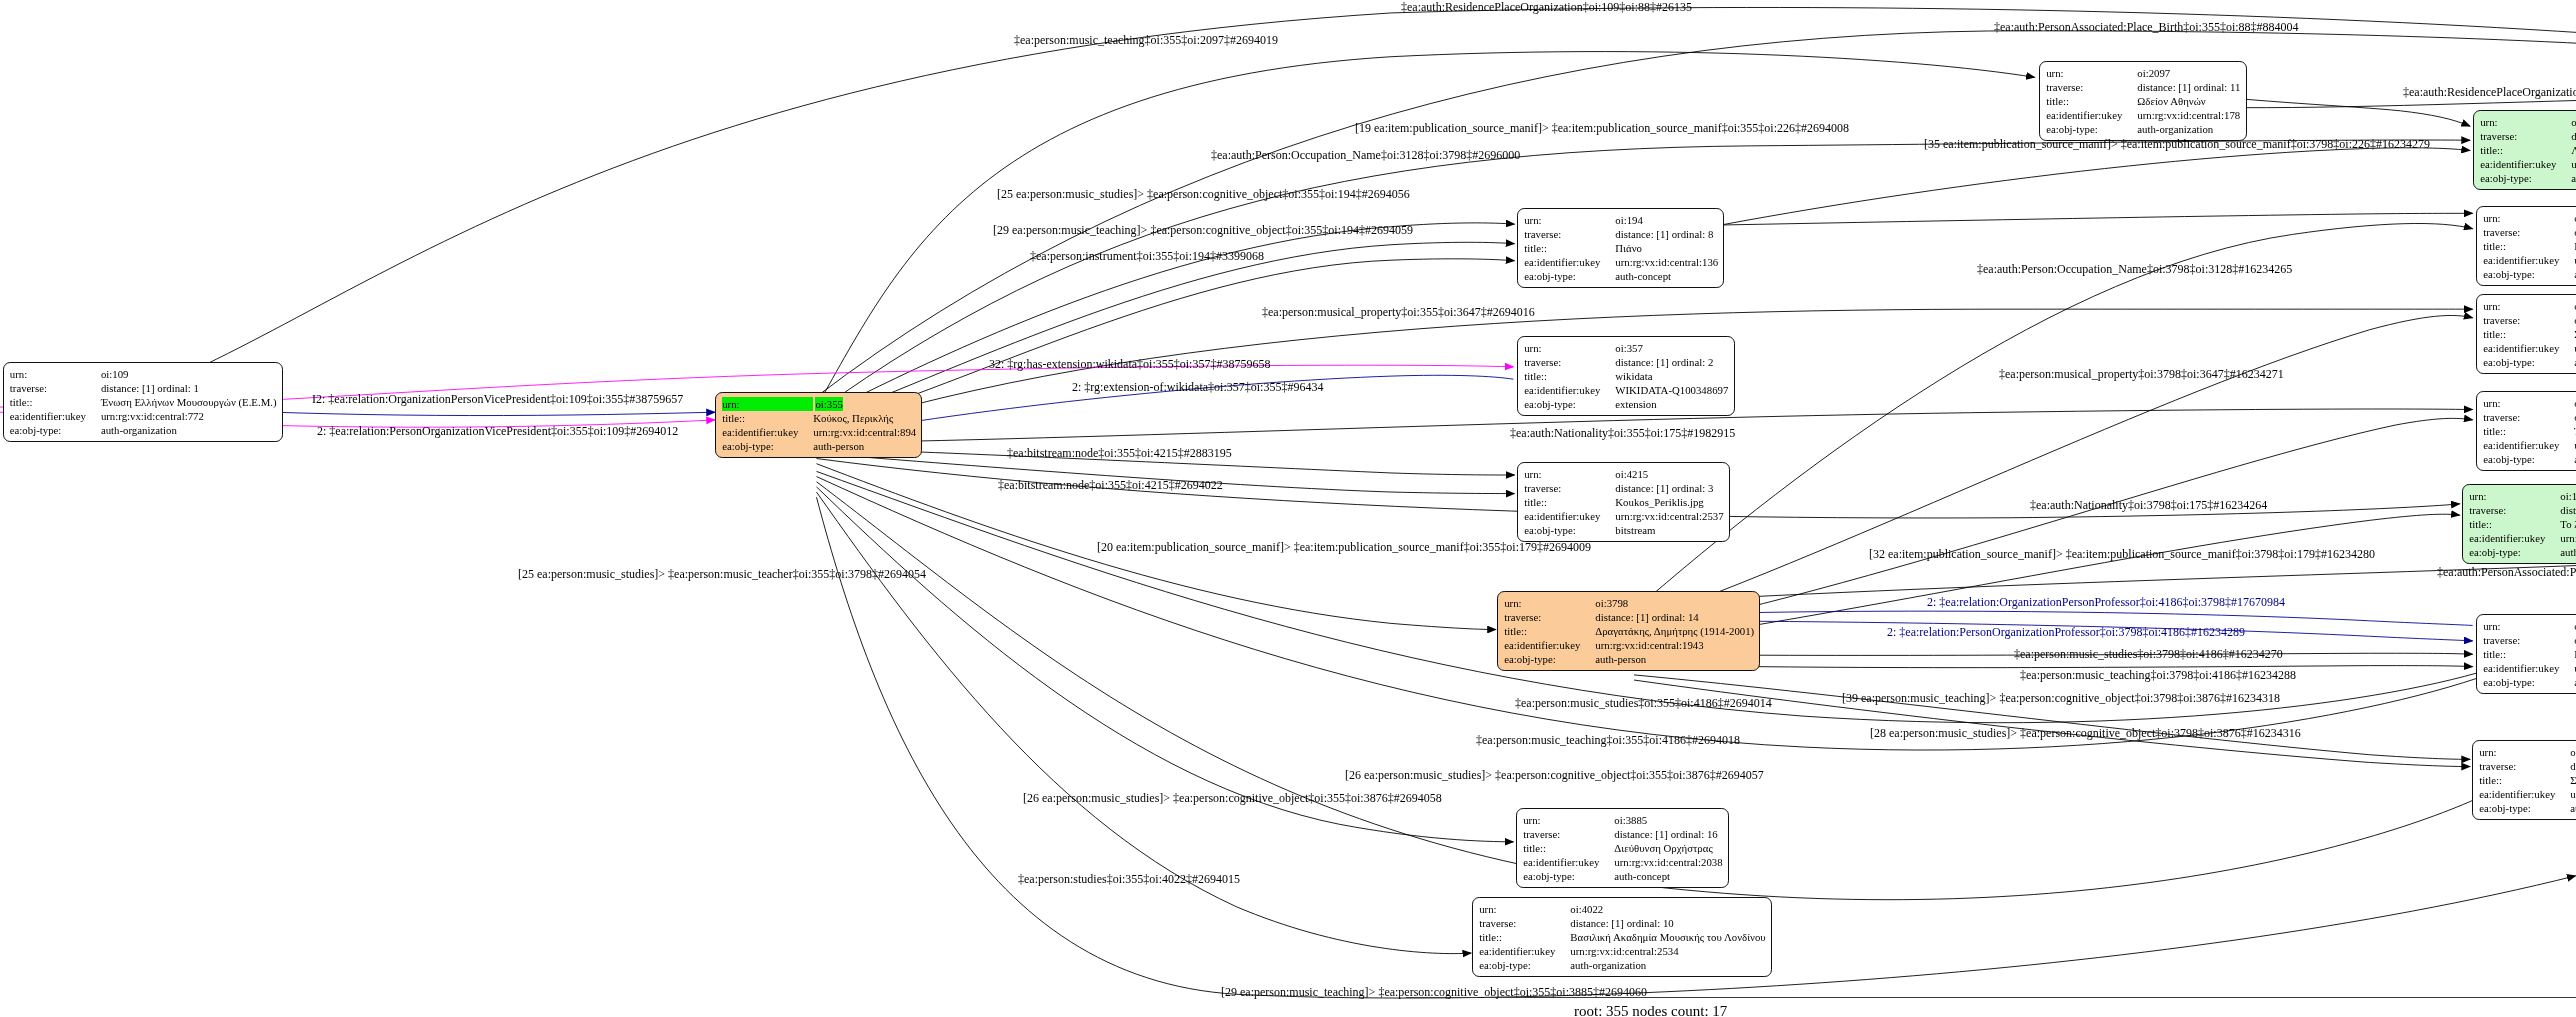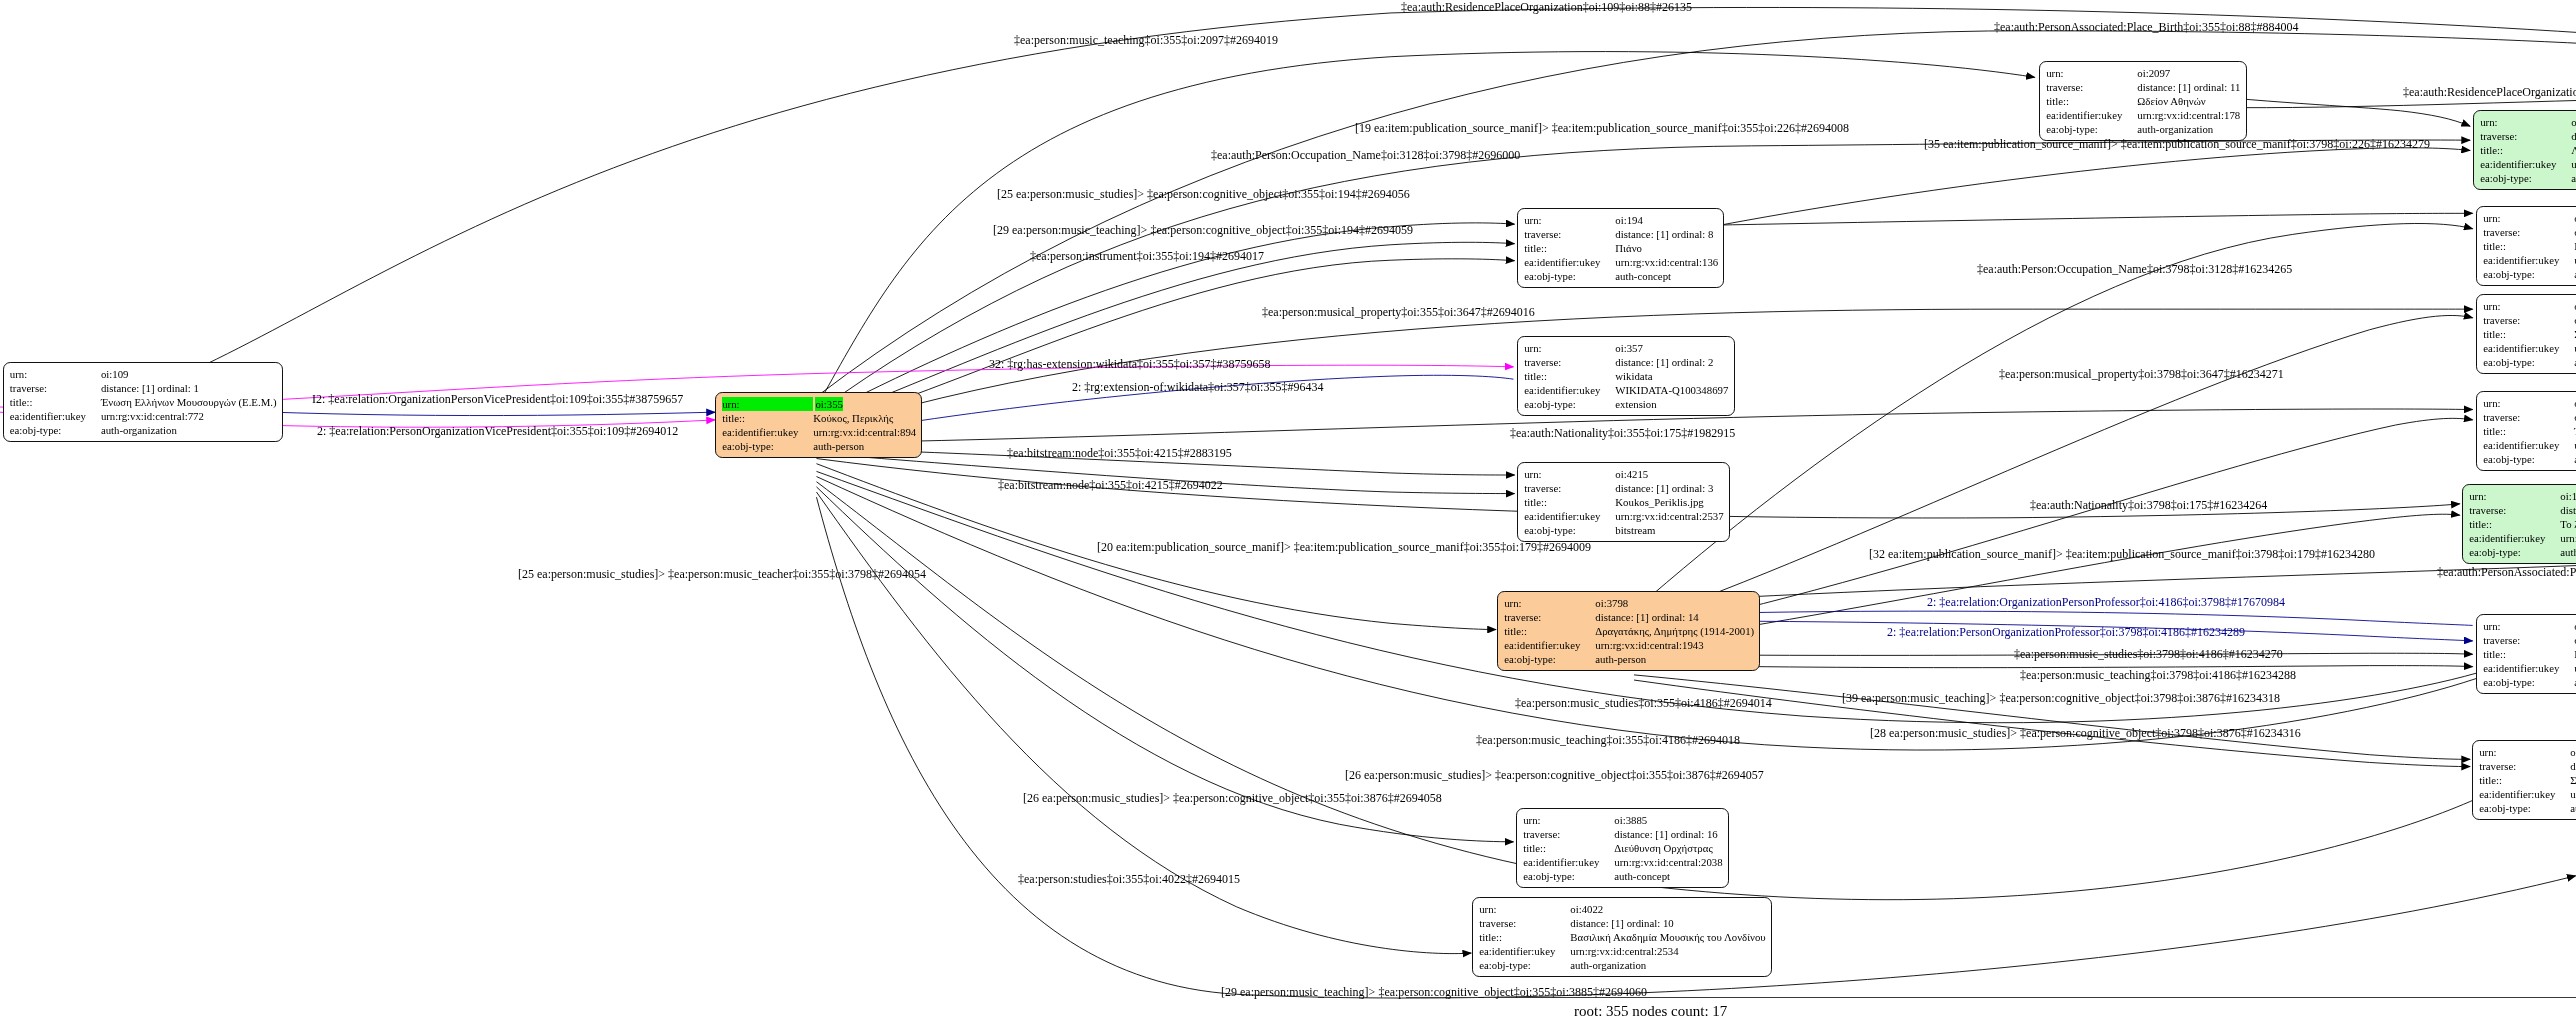--- a/index.html
+++ b/index.html
@@ -499,21 +499,21 @@
       </div>
     </div>
     <div class="elabel" style="left: 1401px; top: 1px; color: rgb(0, 0, 0);">‡ea:auth:ResidencePlaceOrganization‡oi:109‡oi:88‡#26135</div>
     <div class="elabel" style="left: 1994px; top: 20.6px; color: rgb(0, 0, 0);">‡ea:auth:PersonAssociated:Place_Birth‡oi:355‡oi:88‡#884004</div>
     <div class="elabel" style="left: 1014px; top: 34px; color: rgb(0, 0, 0);">‡ea:person:music_teaching‡oi:355‡oi:2097‡#2694019</div>
     <div class="elabel" style="left: 2403px; top: 86px; color: rgb(0, 0, 0);">‡ea:auth:ResidencePlaceOrganization‡oi:2097‡oi:88‡#1348470</div>
     <div class="elabel" style="left: 1355px; top: 122px; color: rgb(0, 0, 0);">[19 ea:item:publication_source_manif]&gt; ‡ea:item:publication_source_manif‡oi:355‡oi:226‡#2694008</div>
     <div class="elabel" style="left: 1924px; top: 127px; color: rgb(0, 0, 0); margin-top: 11px;">[35 ea:item:publication_source_manif]&gt; ‡ea:item:publication_source_manif‡oi:3798‡oi:226‡#16234279</div>
     <div class="elabel" style="left: 997px; top: 188px; color: rgb(0, 0, 0);">[25 ea:person:music_studies]&gt; ‡ea:person:cognitive_object‡oi:355‡oi:194‡#2694056</div>
     <div class="elabel" style="left: 993px; top: 224px; color: rgb(0, 0, 0);">[29 ea:person:music_teaching]&gt; ‡ea:person:cognitive_object‡oi:355‡oi:194‡#2694059</div>
-    <div class="elabel" style="left: 1030px; top: 250px; color: rgb(0, 0, 0);">‡ea:person:instrument‡oi:355‡oi:194‡#2694017</div>
+    <div class="elabel" style="left: 1030px; top: 250px; color: rgb(0, 0, 0);">‡ea:person:instrument‡oi:355‡oi:194‡#3399068</div>
     <div class="elabel" style="left: 1171px; top: 149px; color: rgb(0, 0, 0); margin-left: 40px;">‡ea:auth:Person:Occupation_Name‡oi:3128‡oi:3798‡#2696000</div>
     <div class="elabel" style="left: 1977px; top: 263px; color: rgb(0, 0, 0);">‡ea:auth:Person:Occupation_Name‡oi:3798‡oi:3128‡#16234265</div>
     <div class="elabel" style="left: 1262px; top: 306px; color: rgb(0, 0, 0);">‡ea:person:musical_property‡oi:355‡oi:3647‡#2694016</div>
     <div class="elabel" style="left: 989px; top: 358px; color: rgb(0, 0, 0);">32: ‡rg:has-extension:wikidata‡oi:355‡oi:357‡#38759658</div>
     <div class="elabel" style="left: 1072px; top: 381px; color: rgb(0, 0, 0);">2: ‡rg:extension-of:wikidata‡oi:357‡oi:355‡#96434</div>
     <div class="elabel" style="left: 1999px; top: 368px; color: rgb(0, 0, 0);">‡ea:person:musical_property‡oi:3798‡oi:3647‡#16234271</div>
     <div class="elabel" style="left: 1510px; top: 427px; color: rgb(0, 0, 0);">‡ea:auth:Nationality‡oi:355‡oi:175‡#1982915</div>
     <div class="elabel" style="left: 2030px; top: 499px; color: rgb(0, 0, 0);">‡ea:auth:Nationality‡oi:3798‡oi:175‡#16234264</div>
     <div class="elabel" style="left: 1007px; top: 447px; color: rgb(0, 0, 0);">‡ea:bitstream:node‡oi:355‡oi:4215‡#2883195</div>
     <div class="elabel" style="left: 998px; top: 479px; color: rgb(0, 0, 0);">‡ea:bitstream:node‡oi:355‡oi:4215‡#2694022</div>

